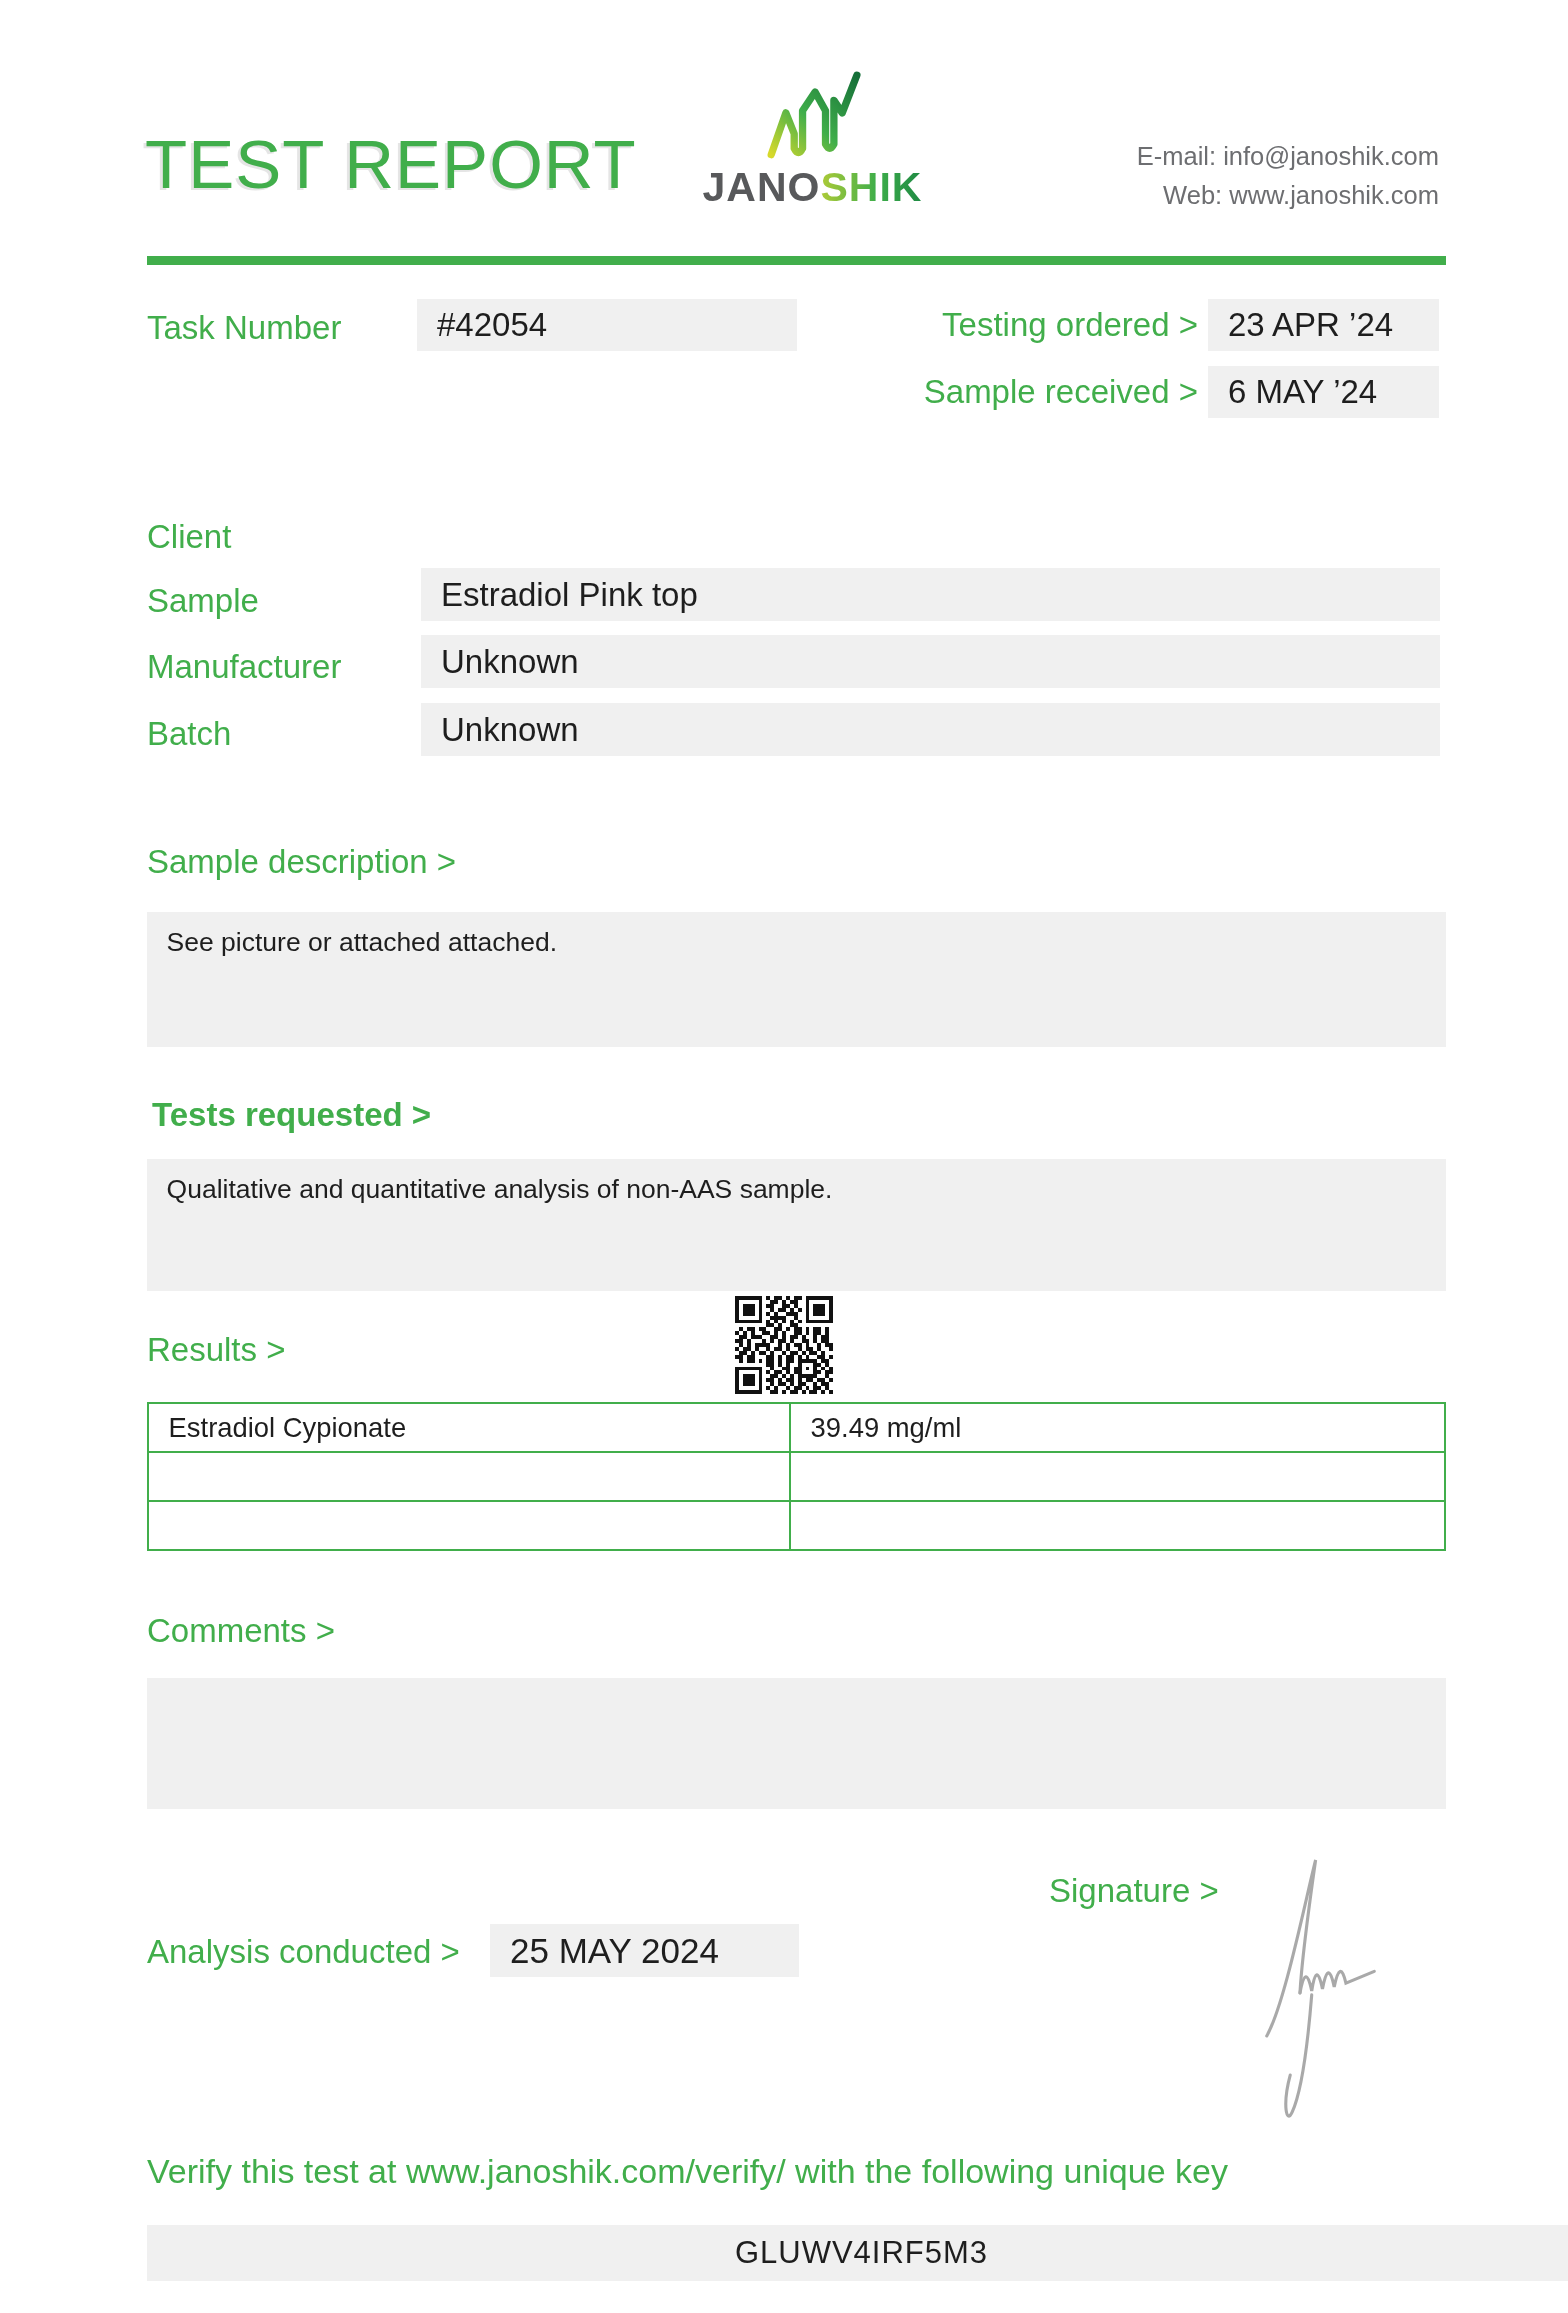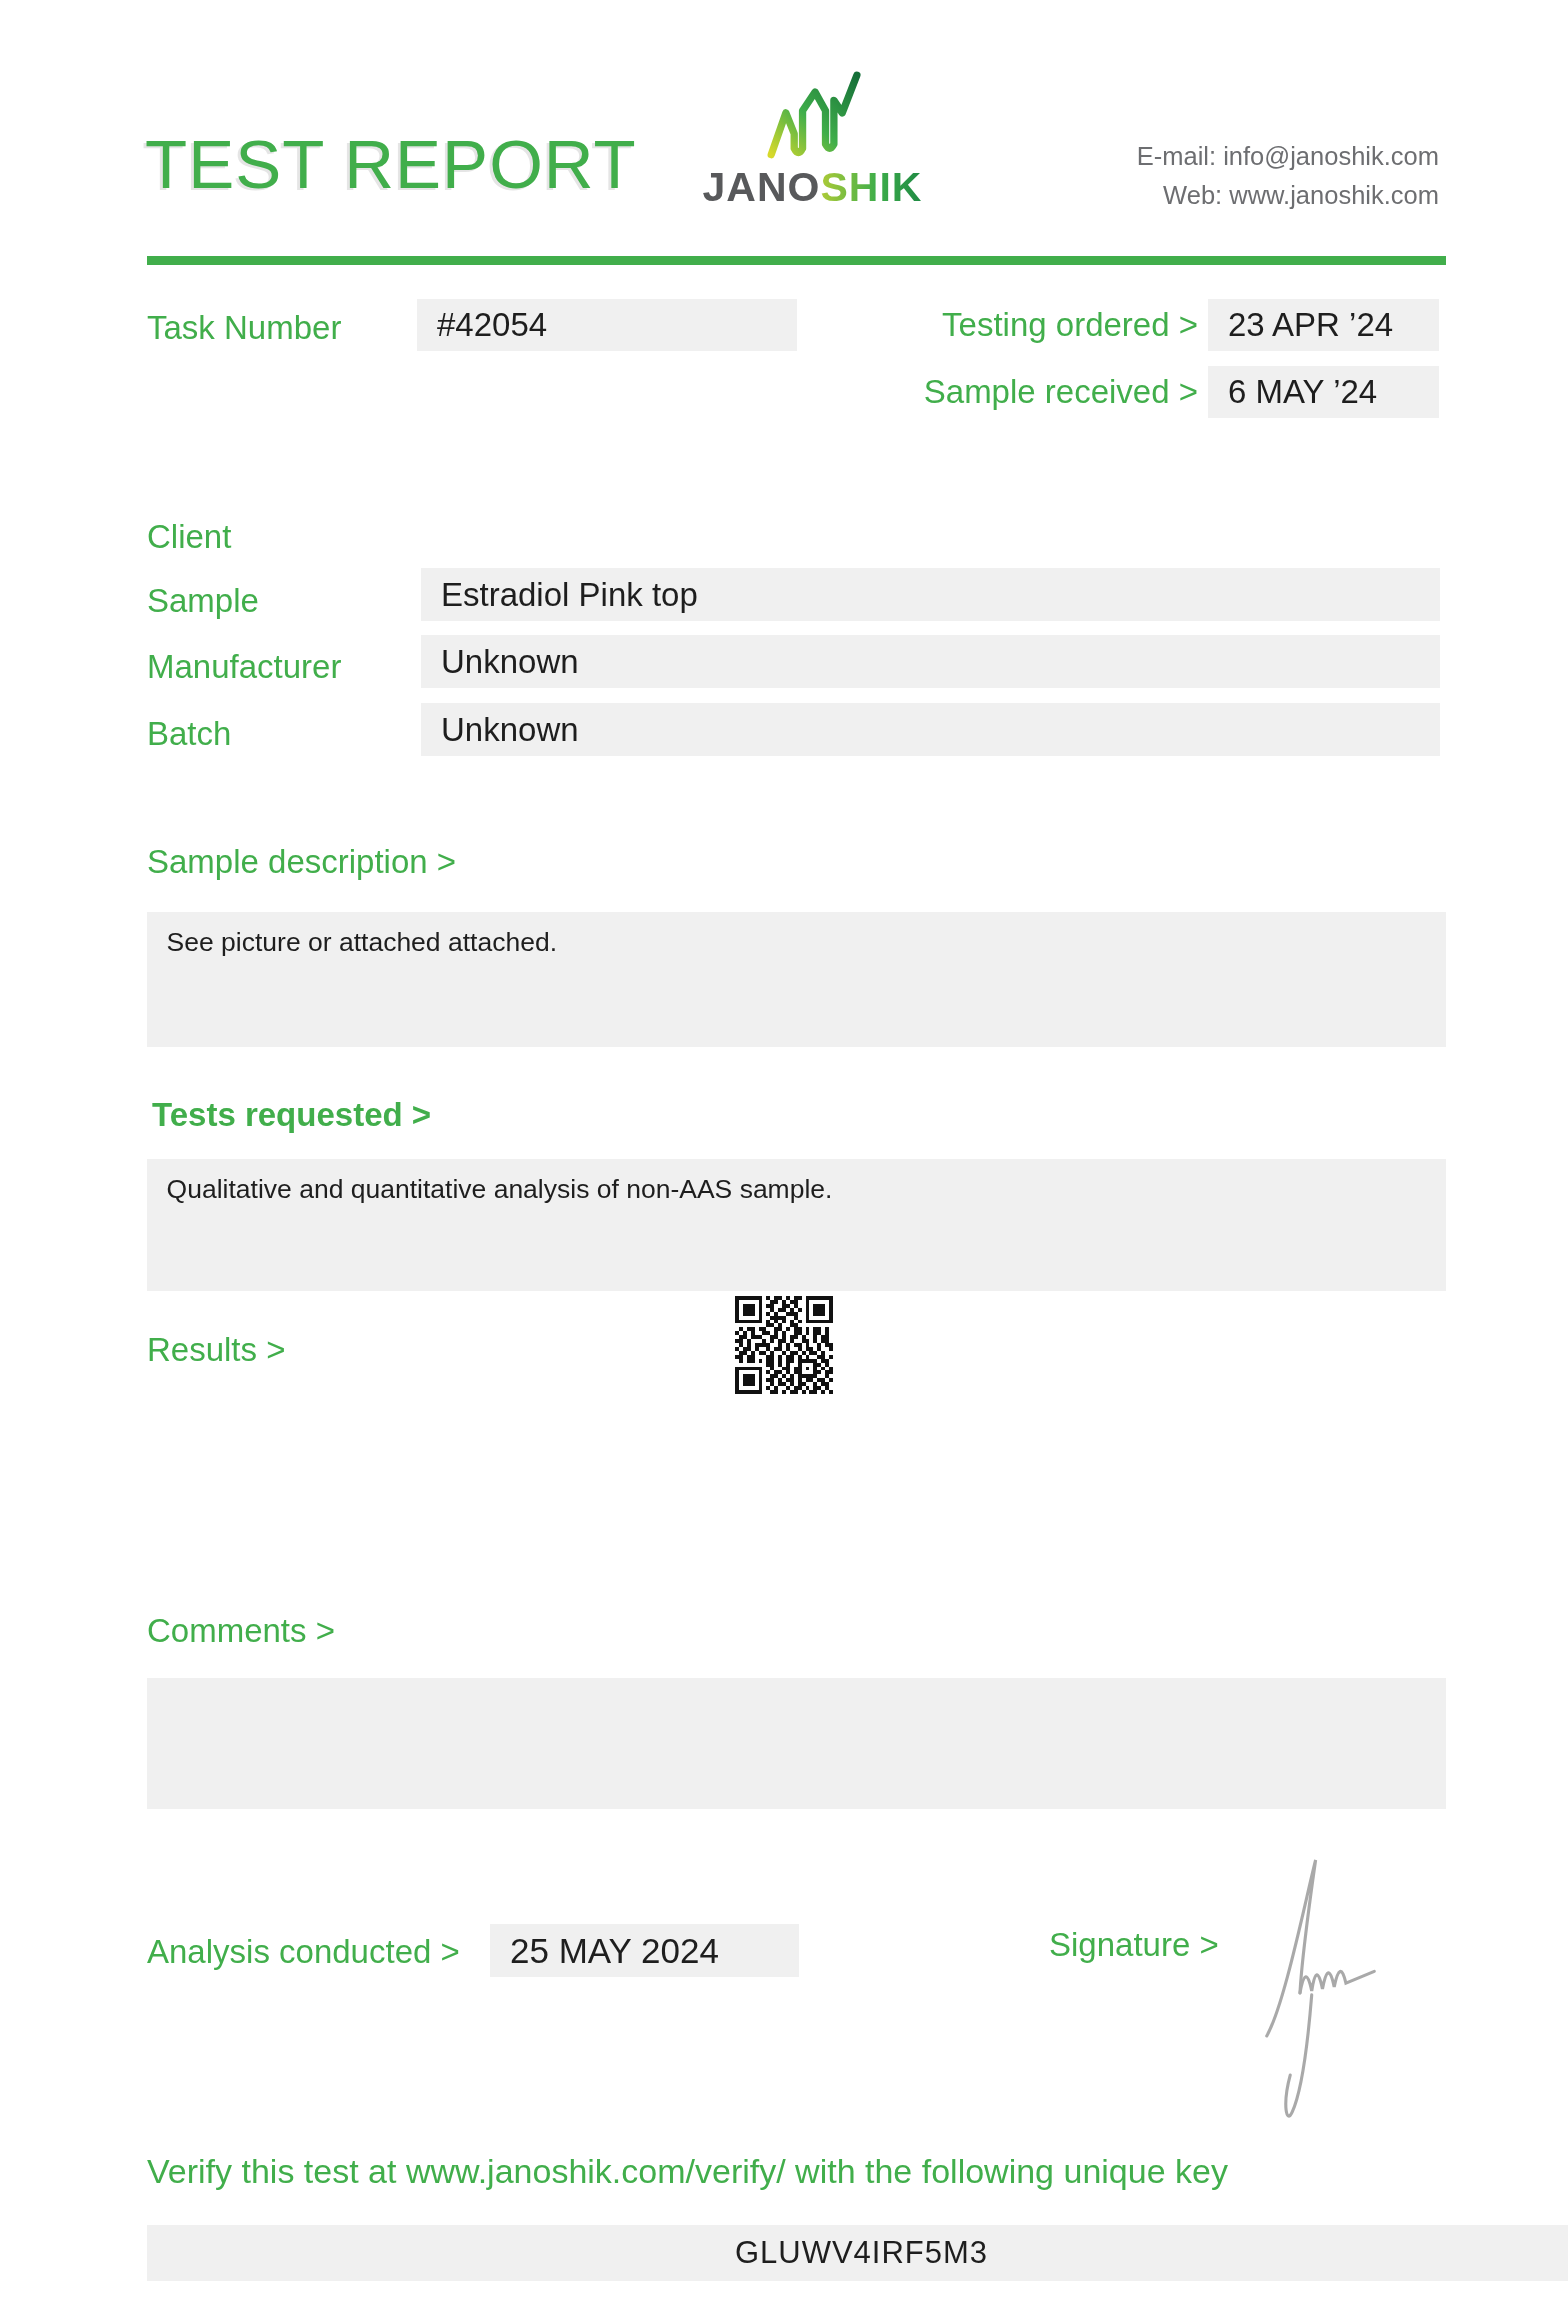--- a/index.html
+++ b/index.html
@@ -446,28 +446,44 @@
         <rect x="56" y="96" width="4" height="4" fill="#111111"></rect>
         <rect x="60" y="96" width="4" height="4" fill="#111111"></rect>
         <rect x="68" y="96" width="4" height="4" fill="#111111"></rect>
         <rect x="76" y="96" width="4" height="4" fill="#111111"></rect>
         <rect x="80" y="96" width="4" height="4" fill="#111111"></rect>
         <rect x="88" y="96" width="4" height="4" fill="#111111"></rect>
         <rect x="96" y="96" width="4" height="4" fill="#111111"></rect>
       </svg>
   </div>
 
+  <table class="results-table">
+    <tbody>
+      <tr>
+        <td class="c0">Estradiol Cypionate</td>
+        <td>39.49 mg/ml</td>
+      </tr>
+      <tr>
+        <td class="c0"></td>
+        <td></td>
+      </tr>
+      <tr>
+        <td class="c0"></td>
+        <td></td>
+      </tr>
+    </tbody>
+  </table>
 
   <div class="glabel" style="left:147px;top:1612px;">Comments &gt;</div>
   <div class="bigbox" style="left:147px;top:1678px;width:1299px;height:131px;"></div>
 
   <div class="glabel" style="left:147px;top:1933px;">Analysis conducted &gt;</div>
   <div class="vbox" style="left:490px;top:1924px;width:309px;height:53px;font-size:35px;">25 MAY 2024</div>
 
-  <div class="glabel" style="left:1049px;top:1926px;text-align:center;">Signature &gt;</div>
+  <div class="glabel" style="left:1049px;top:1872px;text-align:center;">Signature &gt;</div>
   <div class="sig">
     <svg viewBox="0 0 180 290">
       <g fill="none" stroke="#9b9b9b" stroke-width="3.2" stroke-linecap="round" opacity="0.85">
         <path d="M12 192 C 30 160 50 60 62 12 C 58 40 48 110 46 148"></path>
         <path d="M46 148 Q52 116 58 146 Q63 114 69 144 Q75 112 81 142 Q87 112 93 138 L122 126"></path>
         <path d="M58 150 C 54 200 48 248 38 270 C 32 283 28 262 36 232"></path>
       </g>
     </svg>
   </div>
 

